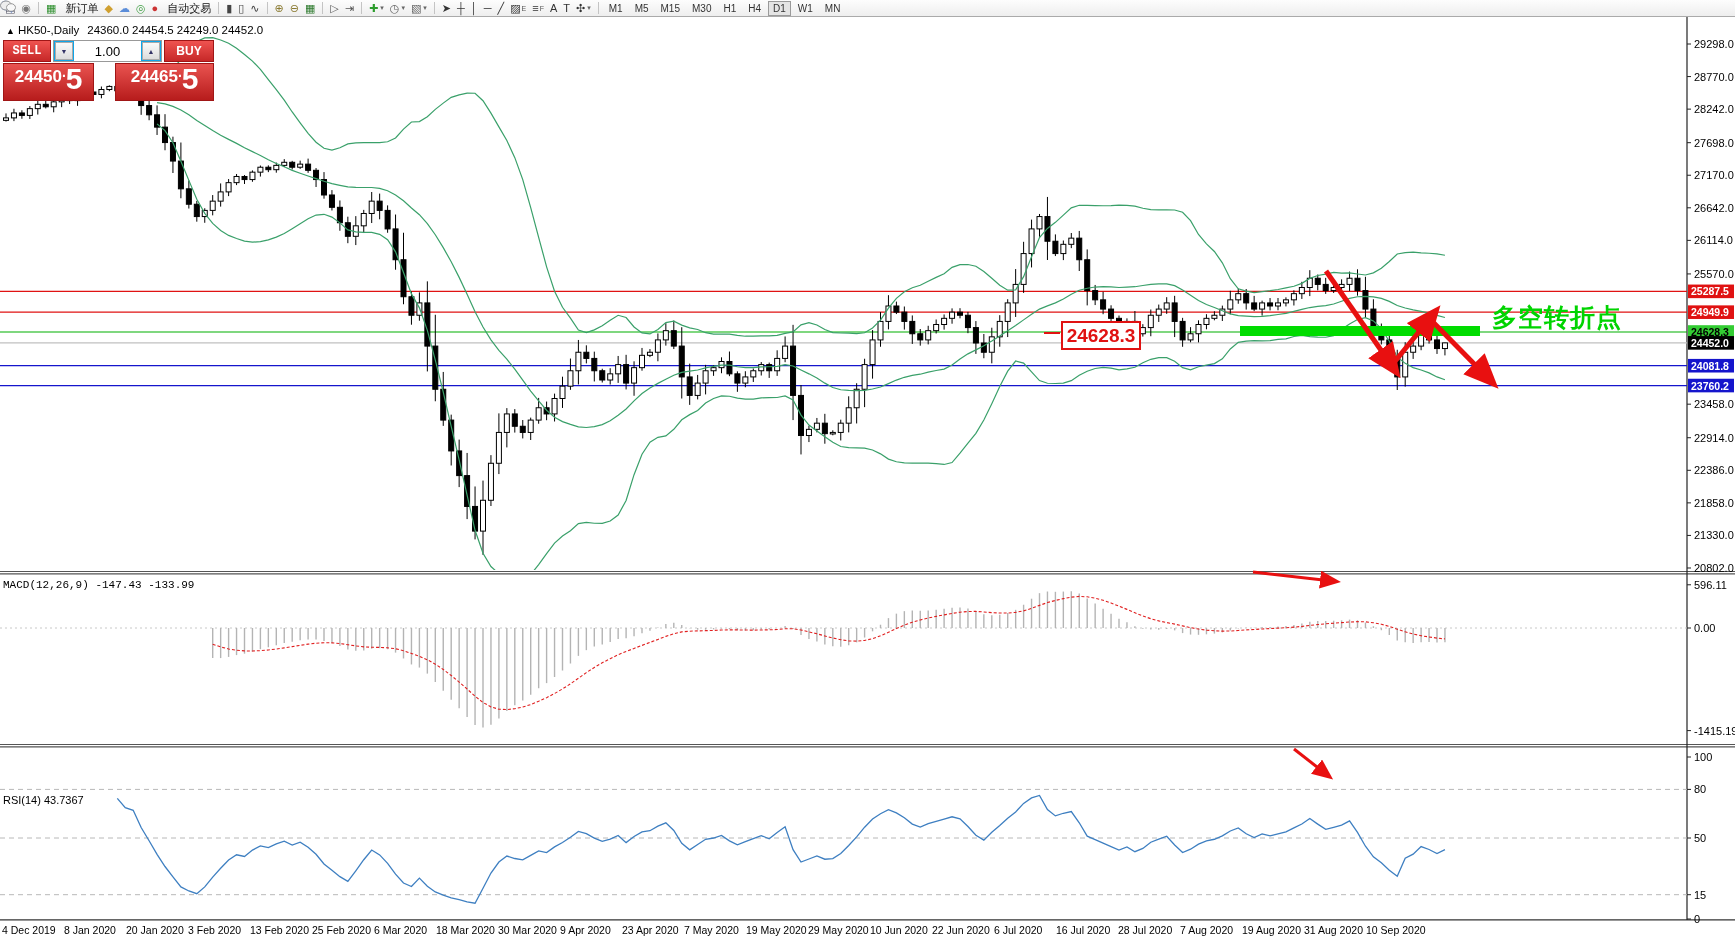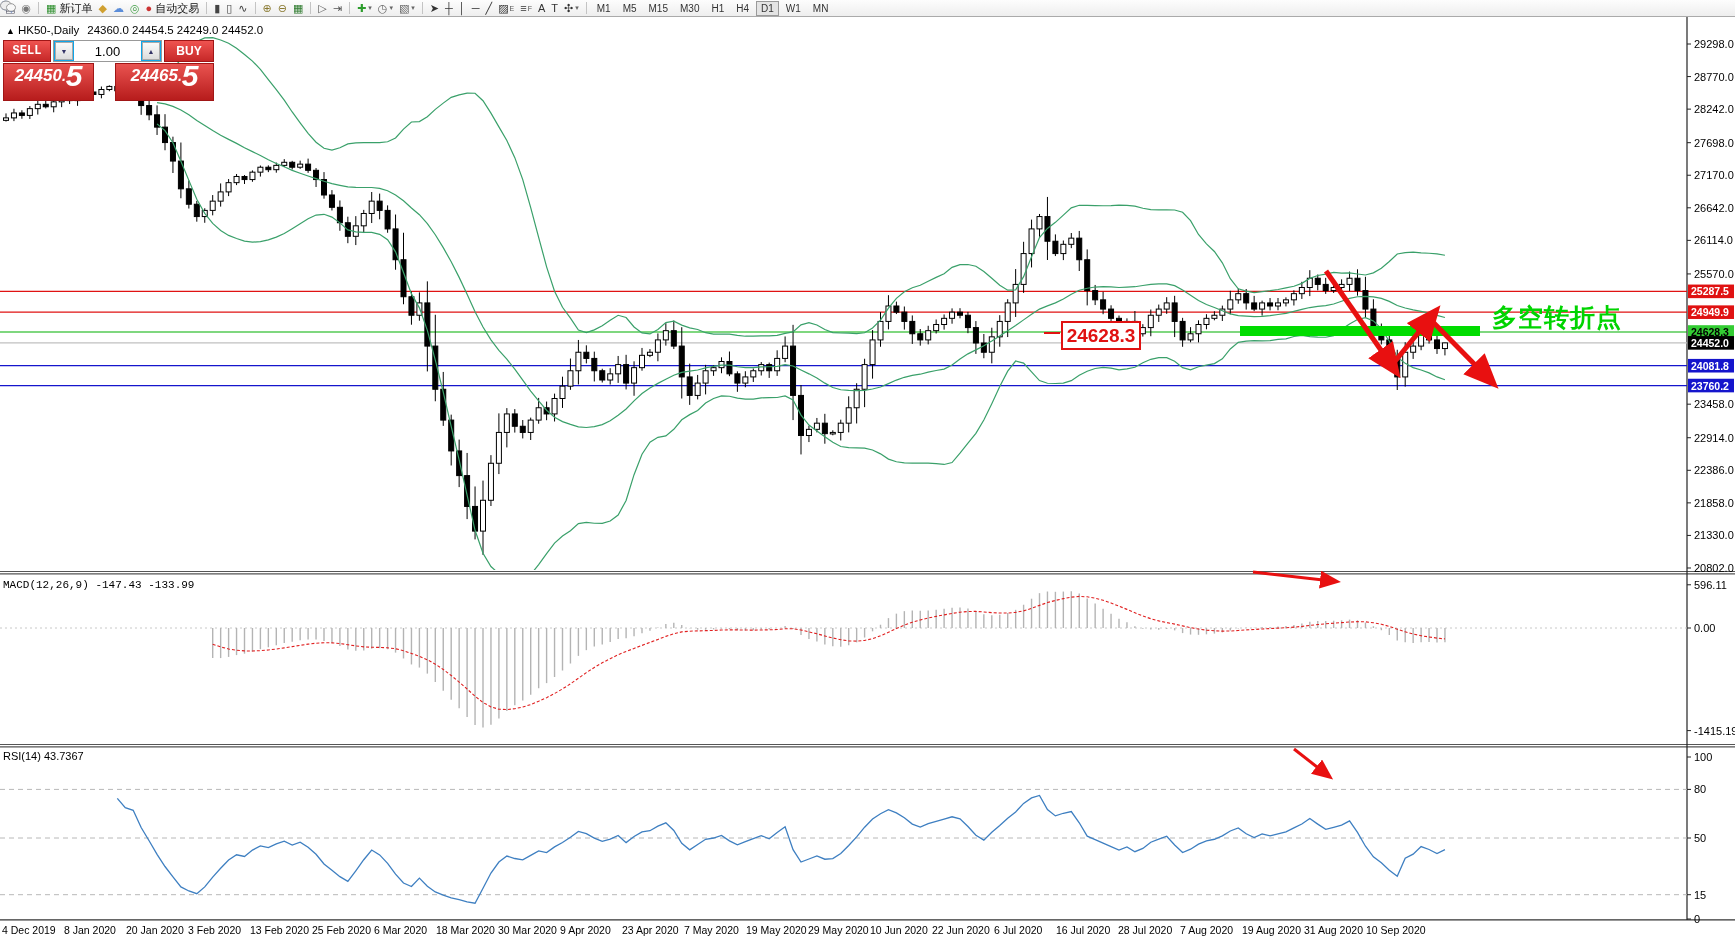--- a/index.html
+++ b/index.html
@@ -5,52 +5,52 @@
   html,body{margin:0;padding:0;background:#fff;font-family:"Liberation Sans","DejaVu Sans",sans-serif;}
   #app{position:relative;width:1735px;height:939px;overflow:hidden;background:#fff;}
   
   #toolbar{position:absolute;left:0;top:0;width:1735px;height:16px;background:linear-gradient(#fdfdfd,#eee);
     border-bottom:1px solid #aaa;display:flex;align-items:center;font-size:11px;white-space:nowrap;z-index:30;}
   .tb-group{display:flex;align-items:center;height:16px;padding:0 2px;}
   .tb-sep{width:1px;height:12px;background:#c4c4c4;margin:0 2px;}
   .tb-item{display:flex;align-items:center;padding:0 3px;height:14px;cursor:default;color:#444;}
   .tb-item .ic{font-size:11px;line-height:14px;}
   .tb-item .sub{font-size:7px;margin-left:1px;color:#555;}
-  .tb-item .lbl{margin-left:3px;color:#111;}
+  .tb-item .lbl{margin-left:9px;color:#111;}
   .tb-item .dd{font-size:7px;margin-left:2px;color:#666;}
   .tf-btn{padding:0 4px;height:13px;line-height:13px;font-size:10px;color:#333;border:1px solid transparent;margin:0 1px;}
   .tf-btn.active{background:#e4e4e4;border:1px solid #9a9a9a;}
   #tb-right{margin-left:auto;display:flex;align-items:center;padding-right:8px;}
   
   #symbol-title{position:absolute;left:6px;top:24px;font-size:11.5px;color:#000;z-index:20;}
   #symbol-title .mk{font-size:9px;margin-right:3px;}
   #symbol-title .vals{margin-left:8px;margin-top:36px;}
   
   #trade-panel{position:absolute;left:3px;top:40px;width:211px;z-index:25;font-family:"Liberation Sans",sans-serif;}
   #tp-row1{display:flex;height:22px;}
   .tp-btn{background:linear-gradient(#ef5350,#c62828);color:#fff;font-size:12px;font-weight:bold;
     display:flex;align-items:center;justify-content:center;border:1px solid #a01616;}
   #sell-btn{width:46px;font-family:Liberation Mono, monospace;}
   #buy-btn{width:48px;margin-left:2px;}
   #tp-spinner{flex:1;display:flex;background:#0ea5e9;border:1px solid #999;margin-left:2px;}
   .sp-btn{width:16px;background:linear-gradient(#fafafa,#ddd);border:1px solid #aaa;color:#336;
     font-size:7px;display:flex;align-items:center;justify-content:center;margin:1px;}
   #tp-volume{flex:1;border:0;text-align:center;font-size:13px;width:40px;outline:none;}
   #tp-row2{display:flex;margin-top:1px;height:38px;}
-  .tp-price{background:linear-gradient(#e95350,#b71c1c);color:#fff;display:flex;align-items:center;
-    justify-content:center;border:1px solid #a01616;padding-bottom:12px;font-style:italic;}
+  .tp-price{background:linear-gradient(#e95350,#b71c1c);color:#fff;display:flex;align-items:flex-start;
+    justify-content:center;border:1px solid #a01616;padding-bottom:12px;}
   #sell-price{width:94px;}
   #buy-price{width:102px;margin-left:21px;}
   .tp-price .pm{font-size:17px;font-weight:bold;line-height:26px;}
   .tp-price .pd{font-size:14px;font-weight:bold;}
   .tp-price .pb{font-size:30px;font-weight:bold;line-height:30px;}
   
   .ind-label{position:absolute;left:3px;font-size:11px;color:#000;z-index:20;}
   #macd-label{top:579px;font-family:Liberation Mono, monospace;}
-  #rsi-label{top:750px;}
+  #rsi-label{top:794px;}
   
   #price-box{position:absolute;left:1061px;top:321px;width:76px;height:25px;border:2px solid #e01212;
     color:#e01212;background:#fff;font-size:19px;font-weight:bold;display:flex;align-items:center;
     justify-content:center;z-index:15;}
   #turn-label{position:absolute;left:1492px;top:301px;font-size:25px;font-weight:bold;color:#00d400;z-index:15;letter-spacing:1px;}
   svg{position:absolute;left:0;top:0;z-index:1;}
 </style>
 </head>
 <body>
 

